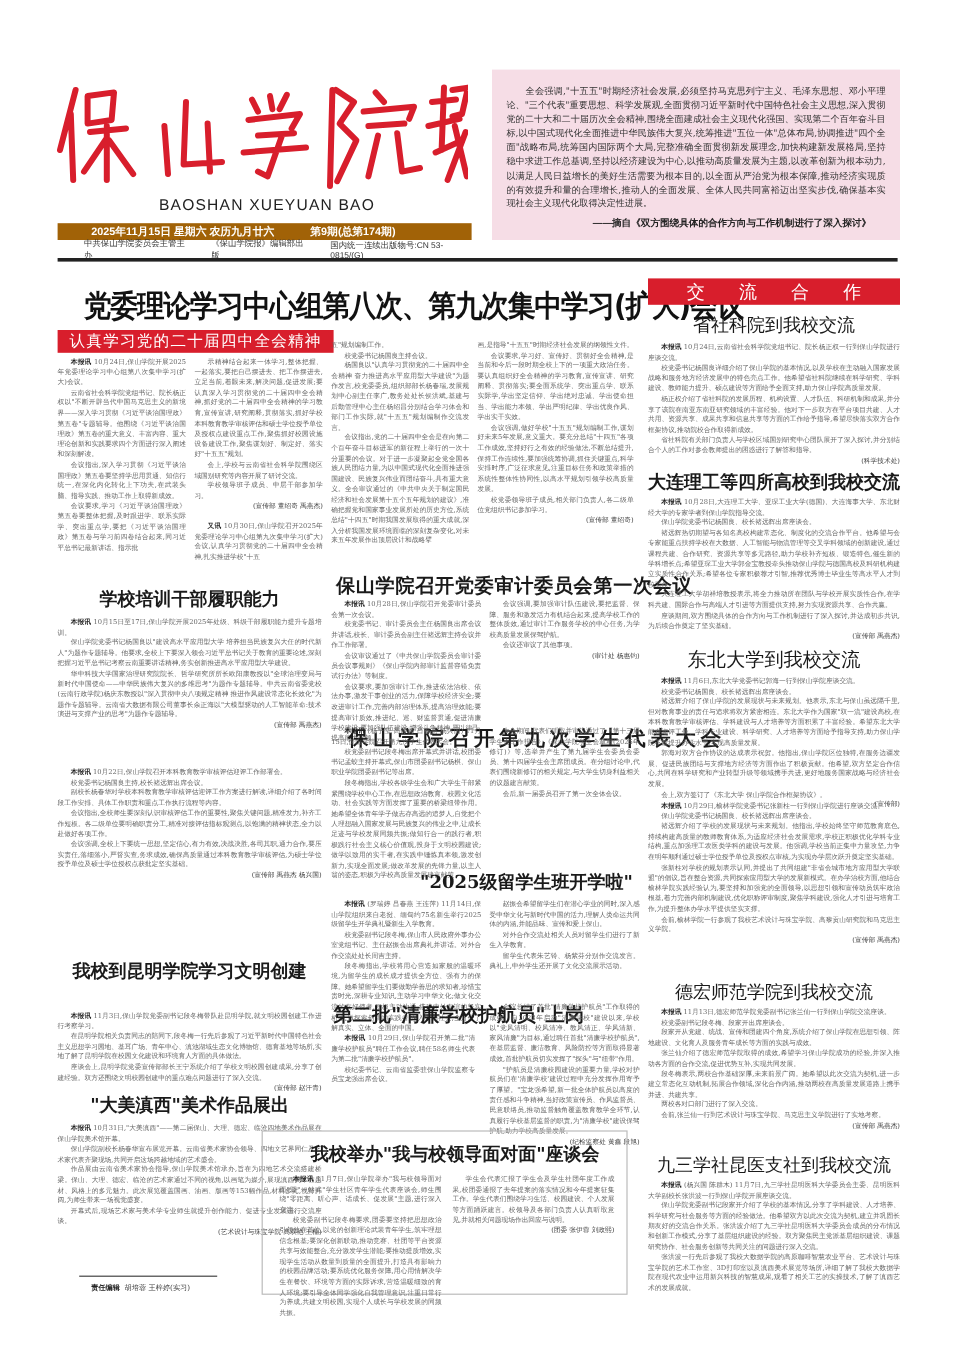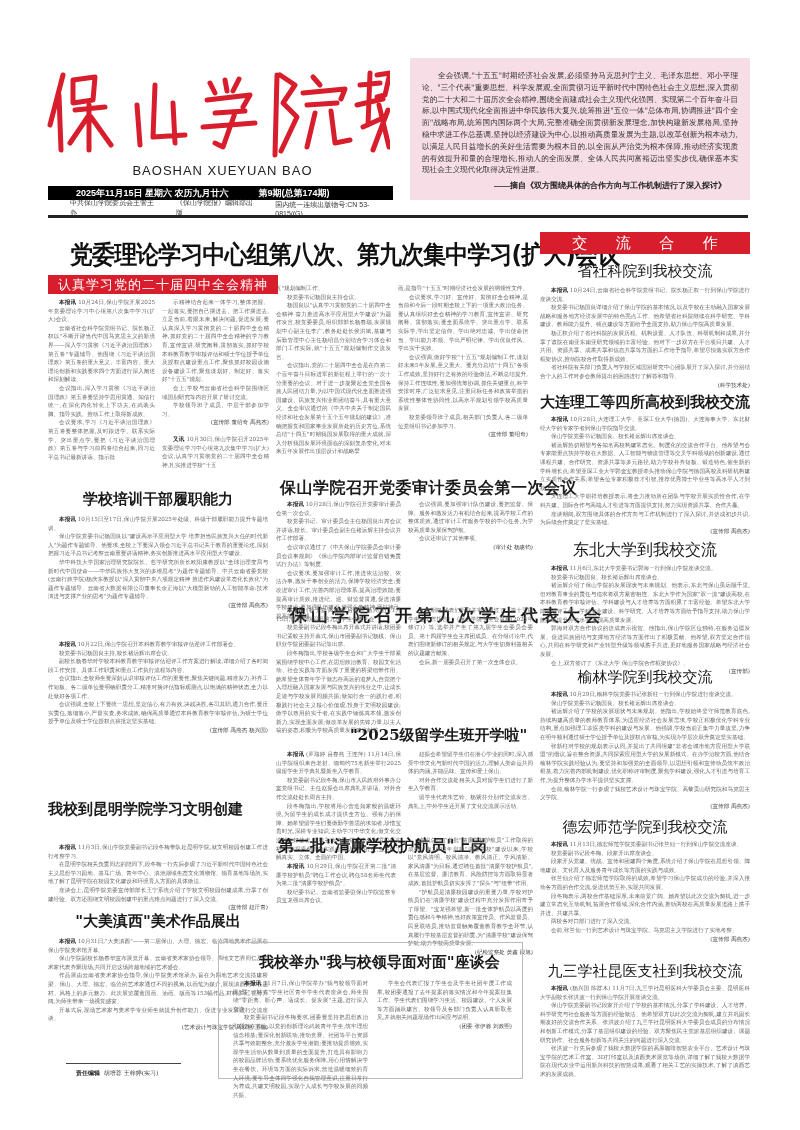--- a/index.html
+++ b/index.html
@@ -5,21 +5,21 @@
   * { box-sizing: border-box; margin: 0; padding: 0; }
   html, body { width: 800px; height: 1130px; background: #ffffff; overflow: hidden; }
   body { font-family: "DejaVu Serif", serif; color: #333; position: relative; }
 
   .abs { position: absolute; }
 
   
   .masthead-title { left: 45px; top: 55px; width: 345px; height: 105px; }
   .masthead-title svg { width: 100%; height: 100%; }
   .masthead-pinyin { left: 115px; top: 163px; width: 215px; text-align: center; font-family: Liberation Sans, sans-serif; font-size: 13px; letter-spacing: 1px; color: #222; }
-  .dateband { left: 48px; top: 186px; width: 345px; height: 14px; background: #000000; color: #fff; font-family: "Liberation Sans", sans-serif; font-size: 9px; font-weight: bold; display: flex; align-items: center; padding-left: 28px; gap: 16px; }
+  .dateband { left: 48px; top: 186px; width: 345px; height: 14px; background: #a16207; color: #fff; font-family: "Liberation Sans", sans-serif; font-size: 9px; font-weight: bold; display: flex; align-items: center; padding-left: 28px; gap: 16px; }
   .pubinfo { left: 48px; top: 202px; width: 345px; height: 12px; font-family: "Liberation Sans", sans-serif; font-size: 7px; color: #333; display: flex; gap: 18px; padding-left: 22px; align-items: center; }
   .top-rule { left: 48px; top: 215px; width: 700px; height: 3px; background: #222; }
 
   .quote-box { left: 410px; top: 58px; width: 340px; height: 142px; background: #f6dde6; padding: 12px 12px 6px 12px; }
   .quote-text { font-family: "DejaVu Serif", serif; font-size: 7.6px; line-height: 11.8px; color: #333; text-indent: 16px; text-align: justify; }
   .quote-source { font-family: "Liberation Sans", sans-serif; font-weight: bold; font-size: 8px; text-align: right; margin-top: 4px; padding-right: 12px; color: #222; }
 
   
   .main-headline { left: 70px; top: 238px; width: 470px; font-family: "DejaVu Sans", sans-serif; font-weight: bold; font-size: 25px; color: #111; letter-spacing: -1px; transform: scaleX(0.92); transform-origin: left; white-space: nowrap; }
   .red-subhead { left: 48px; top: 275px; width: 230px; height: 19px; background: #d81e2c; color: #fff; font-family: "DejaVu Sans", sans-serif; font-size: 13px; line-height: 19px; text-align: center; letter-spacing: 1px; }
@@ -124,21 +124,21 @@
     <p><span class="lead">本报讯</span> <span>10月22日,保山学院召开本科教育教学审核评估迎评工作部署会。</span></p>
     <p>校党委书记杨国良主持,校长褚远辉出席会议。</p>
     <p>副校长杨春华对学校本科教育教学审核评估迎评工作方案进行解读,详细介绍了各时间段工作安排、具体工作职责和重点工作执行流程等内容。</p>
     <p>会议指出,全校师生要深刻认识审核评估工作的重要性,聚焦关键问题,精准发力,补齐工作短板。各二级单位要明确职责分工,精准对接评估指标观测点,以饱满的精神状态,全力以赴做好各项工作。</p>
     <p>会议强调,全校上下要统一思想,坚定信心,有力有效,决战决胜,各司其职,通力合作,要压实责任,落细落小,严督实查,务求成效,确保高质量通过本科教育教学审核评估,为硕士学位授予单位及硕士学位授权点获批定坚实基础。</p>
     <p class="byline">(宣传部 禹燕杰 杨兴国)</p>
   </div>
 </div>
 
 <div class="abs" style="left:48px;top:800px;width:220px;">
-  <div class="art-title" style="font-size:15px;text-align:left;margin-bottom:24px;">我校到昆明学院学习文明创建</div>
+  <div class="art-title" style="font-size:15px;text-align:center;margin-bottom:24px;">我校到昆明学院学习文明创建</div>
   <div class="col-text">
     <p><span class="lead">本报讯</span> <span>11月3日,保山学院党委副书记段冬梅带队赴昆明学院,就文明校园创建工作进行考察学习。</span></p>
     <p>在昆明学院相关负责同志的陪同下,段冬梅一行先后参观了习近平新时代中国特色社会主义思想学习园地、基耳广场、青年中心、滇池湖域生态文化博物馆、德育基地等场所,实地了解了昆明学院在校园文化建设和环境育人方面的具体做法。</p>
     <p>座谈会上,昆明学院党委宣传部部长王宁系统介绍了学校文明校园创建成果,分享了创建经验。双方还围绕文明校园创建中的重点难点问题进行了深入交流。</p>
     <p class="byline">(宣传部 赵汗青)</p>
   </div>
 </div>
 
 <div class="abs" style="left:48px;top:912px;width:220px;">
   <div class="art-title" style="font-size:15px;text-align:center;margin-bottom:6px;">"大美滇西"美术作品展出</div>
@@ -251,21 +251,20 @@
     <p><span class="lead">本报讯</span> <span>11月6日,东北大学党委书记郭海一行到保山学院座谈交流。</span></p>
     <p>校党委书记杨国良、校长褚远辉出席座谈会。</p>
     <p>褚远辉介绍了保山学院的发展现状与未来规划。他表示,东北与保山虽远隔千里,但对教育事业的责任与追求将双方紧密相连。东北大学作为国家"双一流"建设高校,在本科教育教学审核评估、学科建设与人才培养等方面积累了丰富经验。希望东北大学能在迎评工作、学科专业建设、科学研究、人才培养等方面给予指导支持,助力保山学院不断提升办学水平,实现高质量发展。</p>
     <p>郭海对双方合作协议的达成表示祝贺。他指出,保山学院区位独特,在服务边疆发展、促进民族团结与支撑地方经济等方面作出了积极贡献。他希望,双方坚定合作信心,共同在科学研究和产业转型升级等领域携手共进,更好地服务国家战略与经济社会发展。</p>
     <p>会上,双方签订了《东北大学 保山学院合作框架协议》。</p>
     <p class="byline">(宣传部)</p>
   </div>
 </div>
 
 <div class="abs" style="left:540px;top:668px;width:210px;">
-  <div class="art-title-sans" style="font-size:15px;text-align:center;margin-bottom:3px;">榆林学院到我校交流</div>
   <div class="col-text">
     <p><span class="lead">本报讯</span> <span>10月29日,榆林学院党委书记张新柱一行到保山学院进行座谈交流。</span></p>
     <p>保山学院党委书记杨国良、校长褚远辉出席座谈会。</p>
     <p>褚远辉介绍了学校的发展现状与未来规划。他指出,学校始终坚守师范教育底色,持续构建高质量的教师教育体系,为适应经济社会发展需求,学校正积极优化学科专业结构,重点加强理工农医类学科的建设与发展。他强调,学校当前正集中力量攻坚,力争在明年顺利通过硕士学位授予单位及授权点审核,为实现办学层次跃升奠定坚实基础。</p>
     <p>张新柱对学校的规划表示认同,并提出了共同组建"非省会城市地方应用型大学联盟"的倡议,旨在整合资源,共同探索应用型大学的发展新模式。在办学治校方面,他结合榆林学院实践经验认为,要坚持和加强党的全面领导,以思想引领和宣传动员筑牢政治根基,着力完善内部机制建设,优化职称评审制度,聚焦学科建设,强化人才引进与培育工作,为提升整体办学水平提供坚实支撑。</p>
     <p>会前,榆林学院一行参观了我校艺术设计与珠宝学院、高黎贡山研究院和马克思主义学院。</p>
     <p class="byline">(宣传部 禹燕杰)</p>
   </div>
 </div>
 

